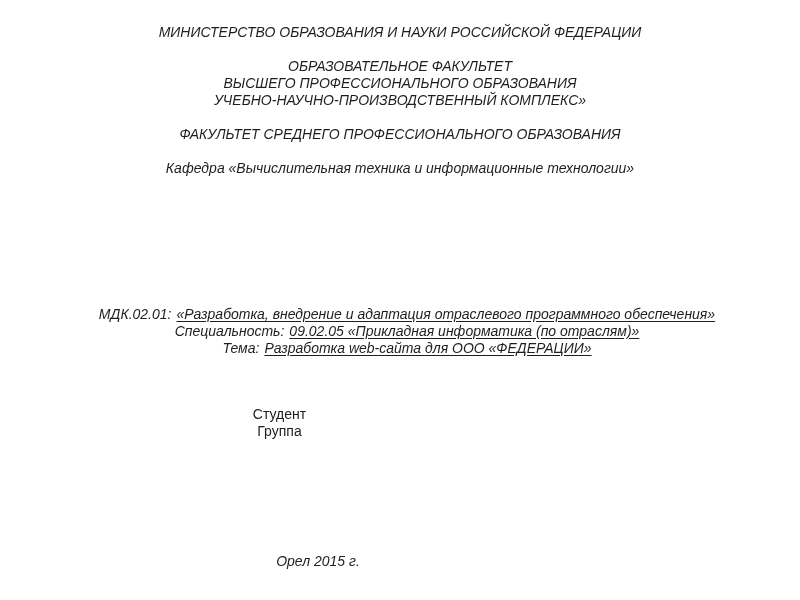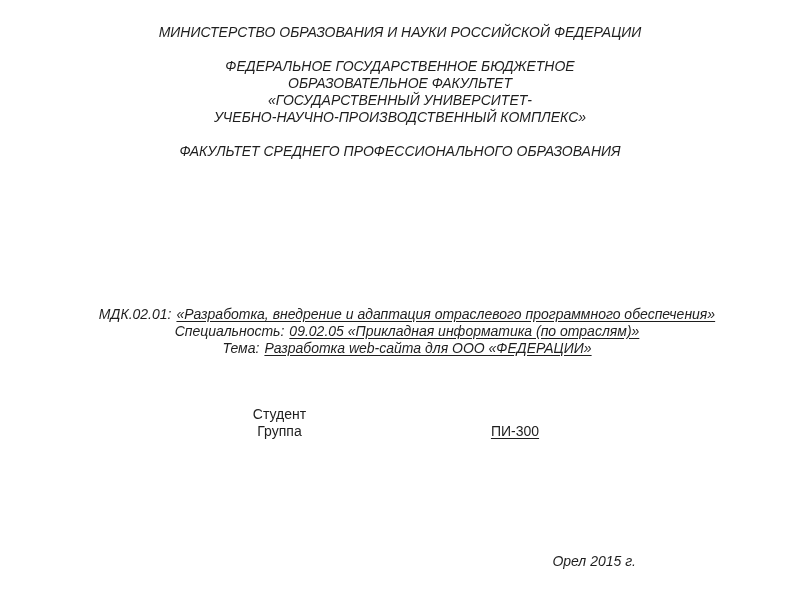--- a/index.html
+++ b/index.html
@@ -35,53 +35,52 @@
   .srow span {
     position: absolute;
     height: 17px; line-height: 17px; font-size: 14px;
     text-align: center; white-space: nowrap;
   }
   .stu-label { left: 182px; width: 195px; }
   .stu-value { left: 373px; width: 250px; }
   .grp-value { left: 390px; width: 250px; }
   .footer {
     position: absolute; top: 553px; left: 0; width: 636px;
-    text-align: right;
+    text-align: center;
   }
 </style>
 </head>
 <body>
 
 <div class="header">
   <div class="line">МИНИСТЕРСТВО ОБРАЗОВАНИЯ И НАУКИ РОССИЙСКОЙ ФЕДЕРАЦИИ</div>
   <div class="line"></div>
-  <div class="line">ФЕДЕРАЛЬНОЕ ГОСУДАРСТВЕННОЕ БЮДЖЕТНОЕ</div>
   <div class="line">ОБРАЗОВАТЕЛЬНОЕ ФАКУЛЬТЕТ</div>
-  <div class="line">«ГОСУДАРСТВЕННЫЙ УНИВЕРСИТЕТ-</div>
+  <div class="line">ВЫСШЕГО ПРОФЕССИОНАЛЬНОГО ОБРАЗОВАНИЯ</div>
   <div class="line">УЧЕБНО-НАУЧНО-ПРОИЗВОДСТВЕННЫЙ КОМПЛЕКС»</div>
   <div class="line"></div>
   <div class="line">ФАКУЛЬТЕТ СРЕДНЕГО ПРОФЕССИОНАЛЬНОГО ОБРАЗОВАНИЯ</div>
   <div class="line"></div>
+  <div class="line">Кафедра «Вычислительная техника и информационные технологии»</div>
 </div>
 
 <div class="course">
   <div class="line">
     <span class="label">МДК.02.01:</span><span class="u">«Разработка, внедрение и адаптация отраслевого программного обеспечения»</span>
   </div>
   <div class="line">
     <span class="label">Специальность:</span><span class="u">09.02.05 «Прикладная информатика (по отраслям)»</span>
   </div>
   <div class="line">
     <span class="label">Тема:</span><span class="u">Разработка web-сайта для ООО «ФЕДЕРАЦИИ»</span>
   </div>
 </div>
 
 <div class="students">
   <div class="srow">
     <span class="stu-label">Студент</span>
   </div>
   <div class="srow">
     <span class="stu-label">Группа</span>
-    <span class="grp-value u">ПИ-300</span>
   </div>
 </div>
 
 <div class="footer line">Орел 2015 г.</div>
 
 </body></html>

